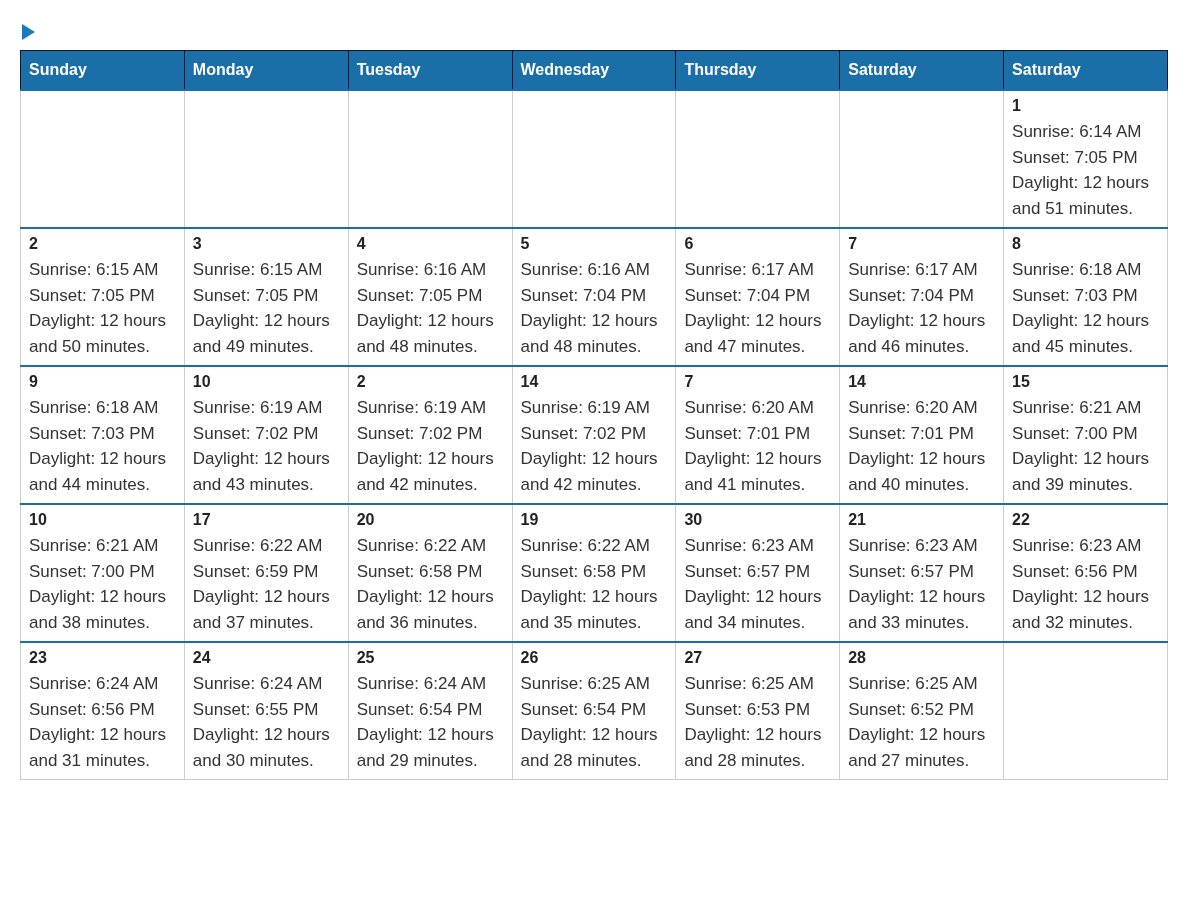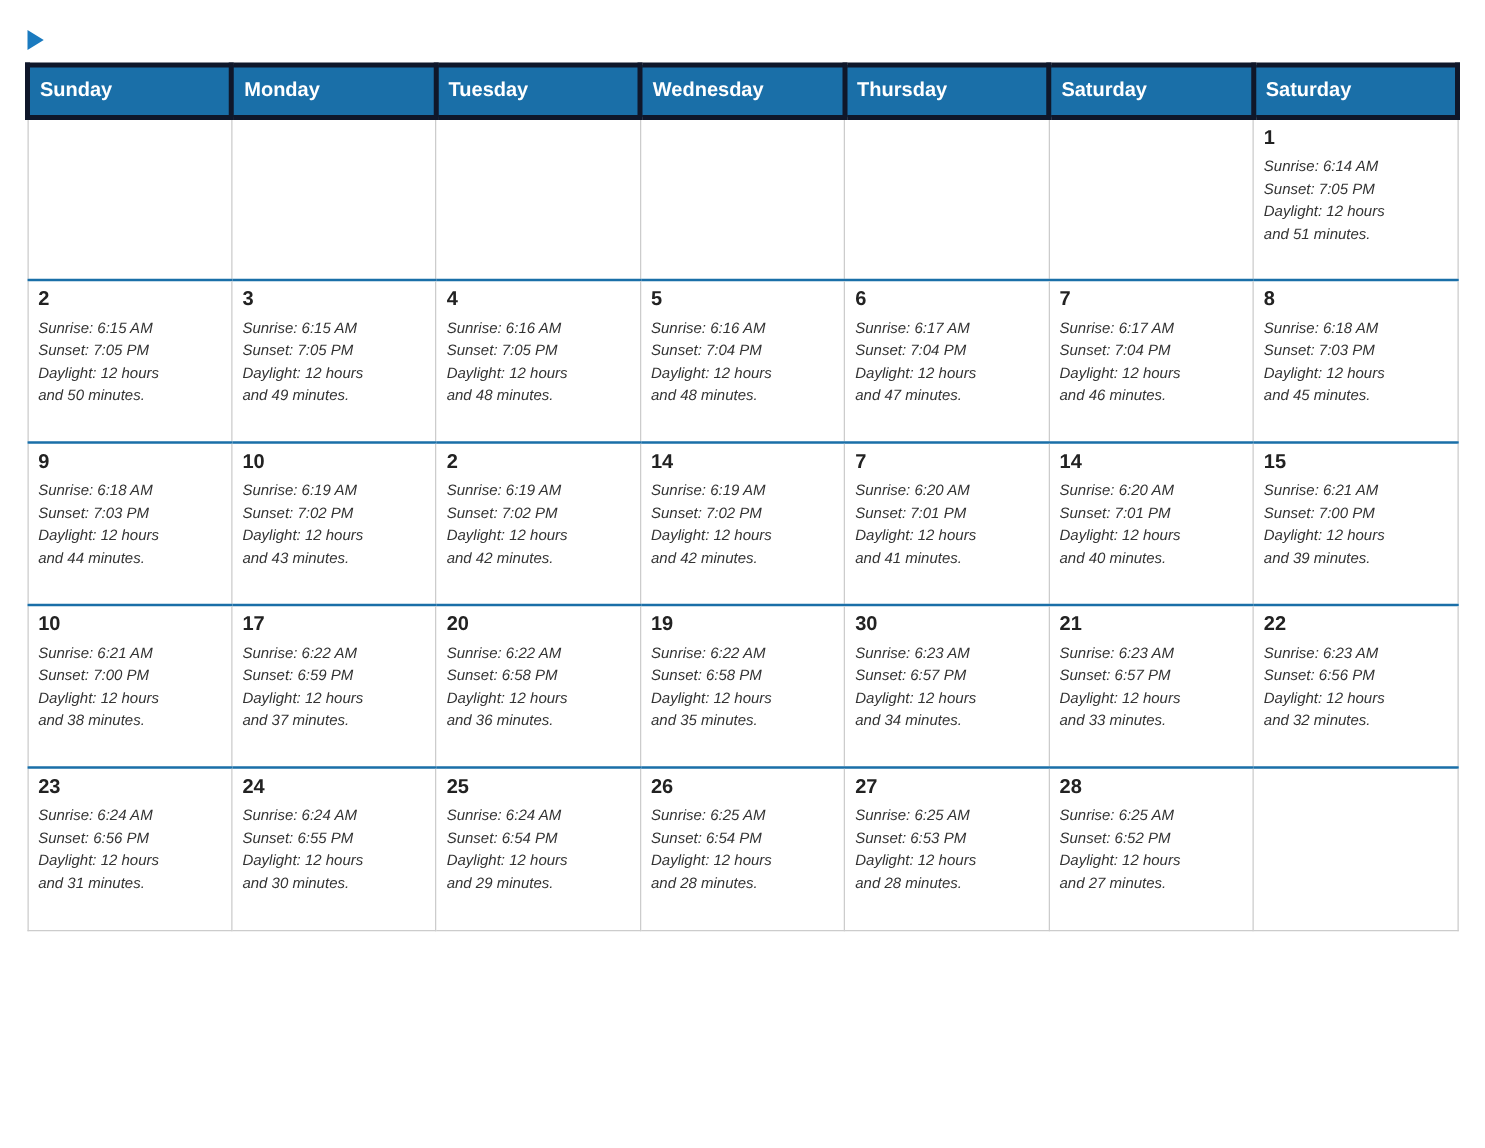--- a/index.html
+++ b/index.html
@@ -40,42 +40,41 @@
       border-collapse: collapse;
       margin-top: 10px;
     }
     .calendar th {
       background-color: #1a6fa8;
       color: #fff;
       font-size: 16px;
       font-weight: bold;
       padding: 10px 8px;
       text-align: left;
-      border: 4px solid #0f172a;
+      border: 1px solid #0f172a;
     }
     .calendar td {
       border: 1px solid #ccc;
       vertical-align: top;
       padding: 6px 8px;
       width: 14.28%;
       min-height: 120px;
       height: 130px;
     }
     .day-number {
       font-size: 16px;
       font-weight: bold;
       color: #222;
       display: block;
       margin-bottom: 4px;
     }
     .day-info {
-      font-size: 12px;
+      font-size: 17px;
       color: #333;
       line-height: 1.5;
-      font-style: italic;
     }
     .empty-cell {
       background: #fff;
     }
     .row-top td {
       border-top: 2px solid #1a6fa8;
     }
     
     .logo-wrap {
       display: flex;

